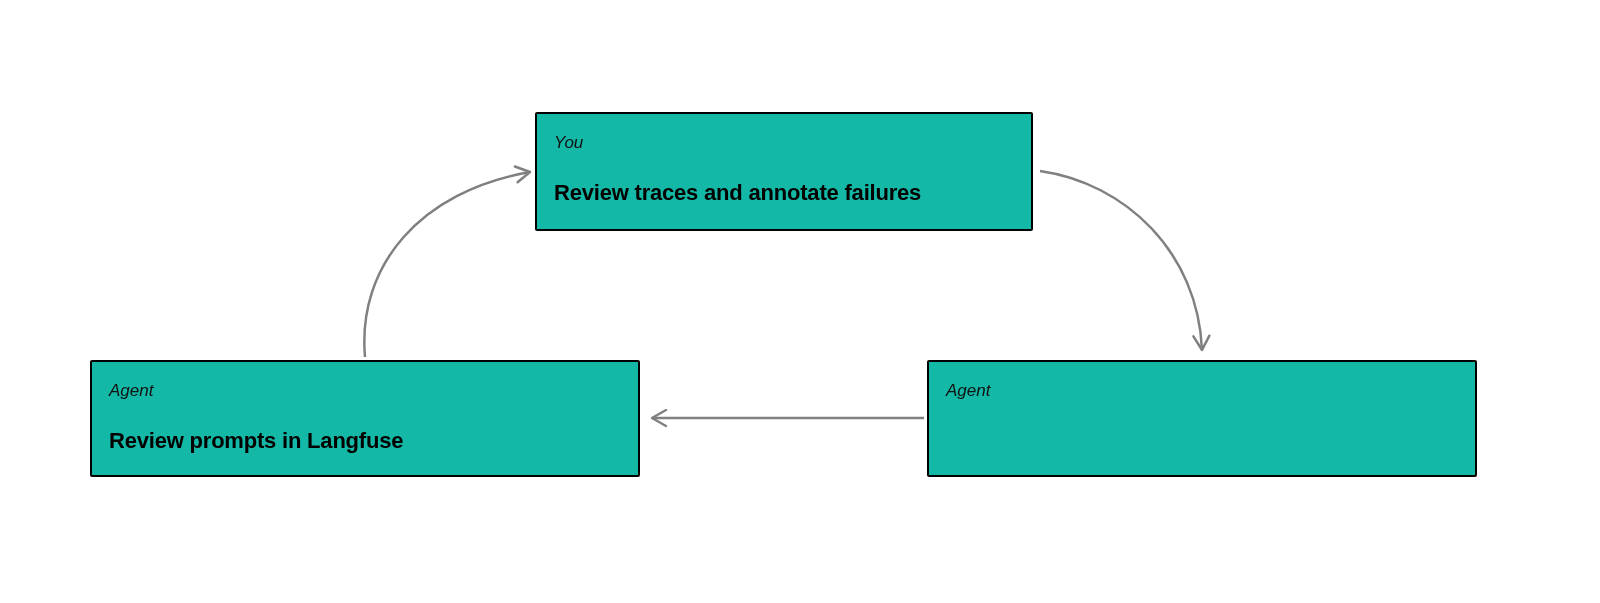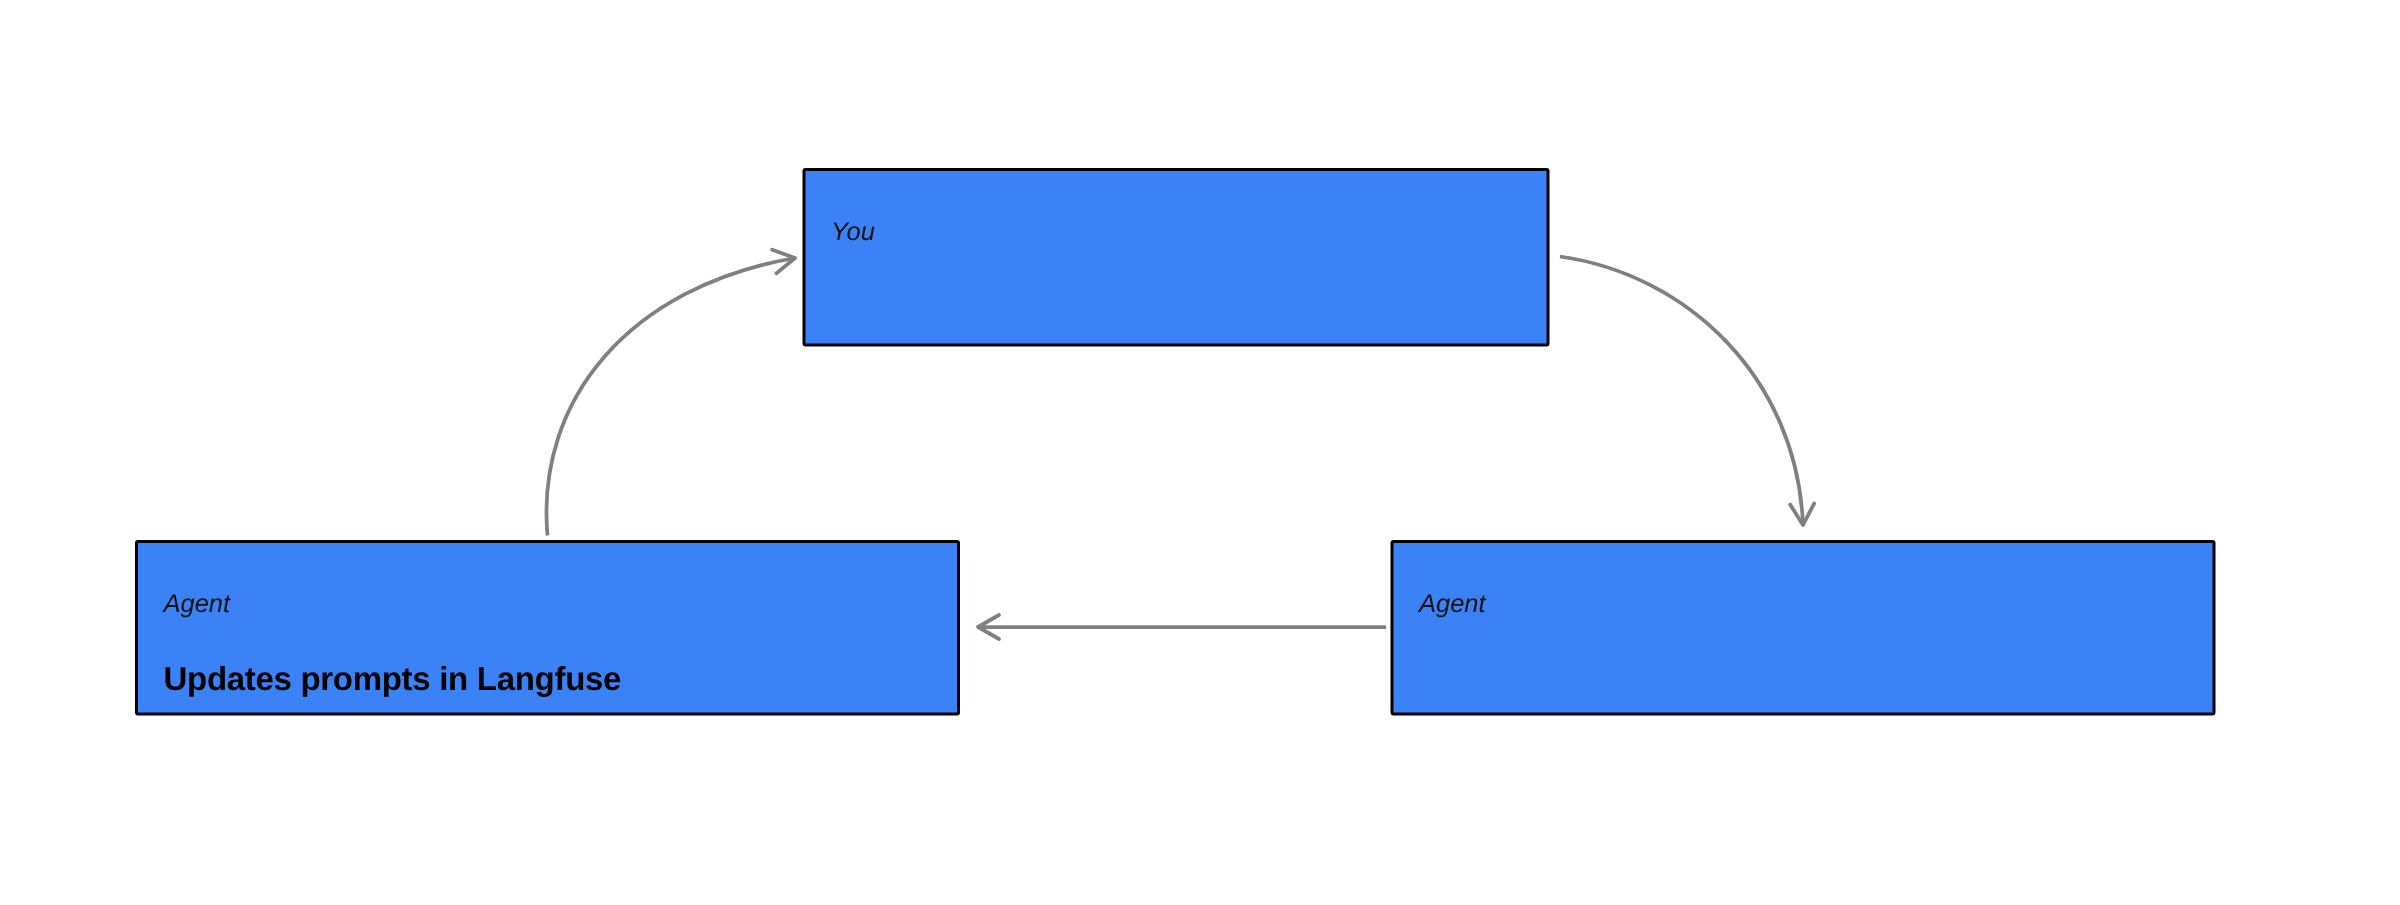--- a/index.html
+++ b/index.html
@@ -24,24 +24,24 @@
     pointer-events: none;
   }
   .edge {
     fill: none;
     stroke: #808080;
     stroke-width: 2.5;
   }
   .node {
     position: absolute;
     box-sizing: border-box;
-    background: #3b82f6;
+    background: #14b8a6;
     border: 2px solid #000000;
     border-radius: 2px;
-    padding: 31px 17px;
+    padding: 19px 17px;
   }
   .node .role {
     display: block;
     font-style: italic;
     font-size: 17px;
     line-height: 1.2;
     color: #111111;
   }
   .node .label {
     display: block;
@@ -70,24 +70,25 @@
 
     <path class="edge" d="M 1040 171 C 1125 183, 1198 252, 1202 350" marker-end="url(#arrowhead)" stroke="#808080"></path>
 
     <path class="edge" d="M 924 418 L 652 418" marker-end="url(#arrowhead)" stroke="#808080"></path>
 
     <path class="edge" d="M 365 357 C 357 266, 420 191, 530 172" marker-end="url(#arrowhead)" stroke="#808080"></path>
   </svg>
 
   <div class="node node-top">
     <span class="role">You</span>
+    <span class="label">Review traces and annotate failures</span>
   </div>
 
   <div class="node node-left">
     <span class="role">Agent</span>
-    <span class="label">Updates prompts in Langfuse</span>
+    <span class="label">Review prompts in Langfuse</span>
   </div>
 
   <div class="node node-right">
     <span class="role">Agent</span>
   </div>
 
 </div>
 
 </body></html>

